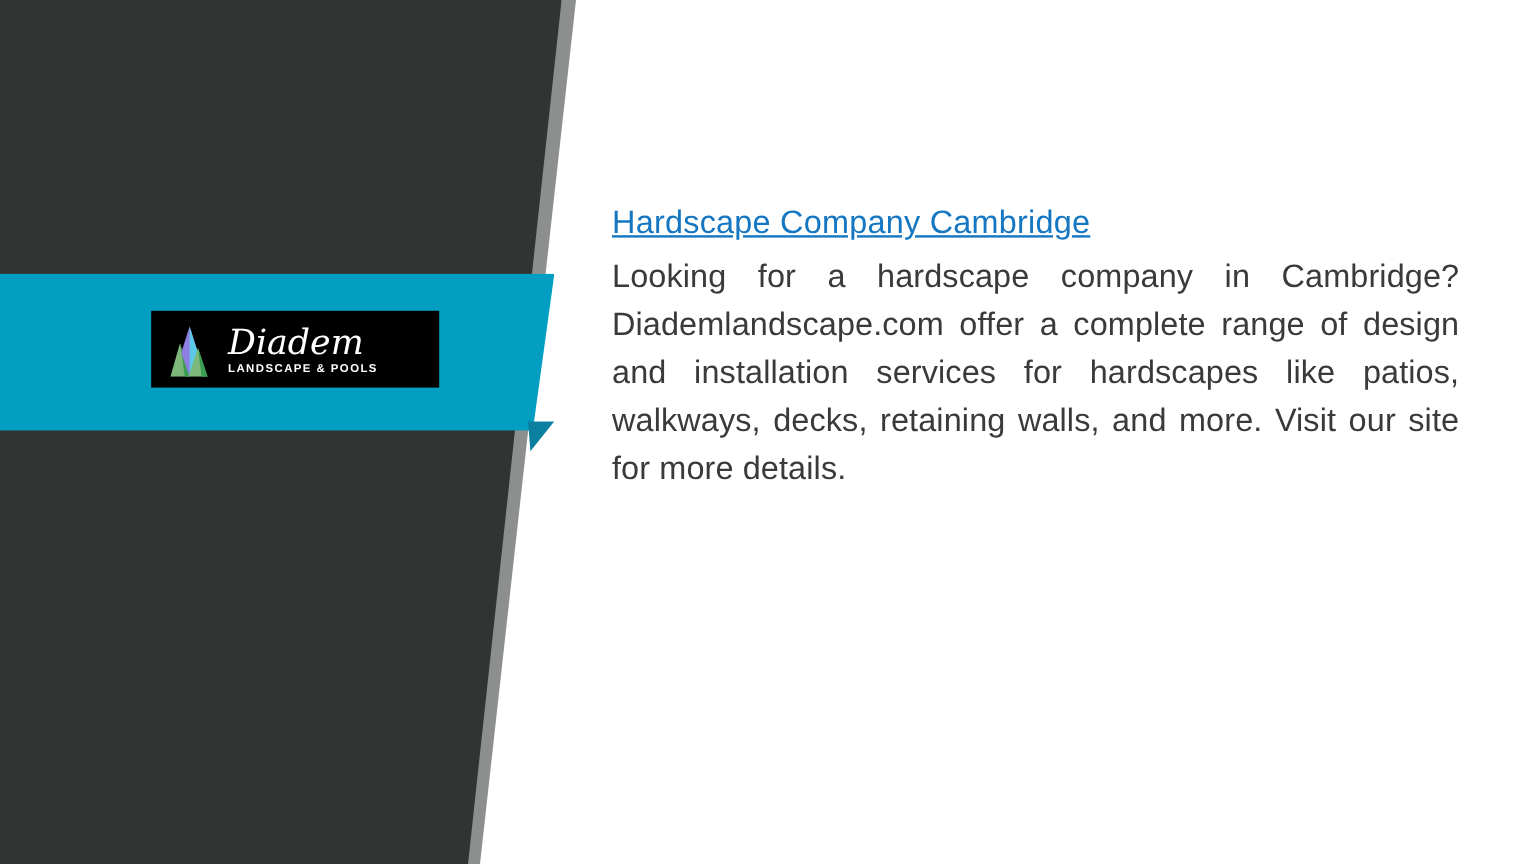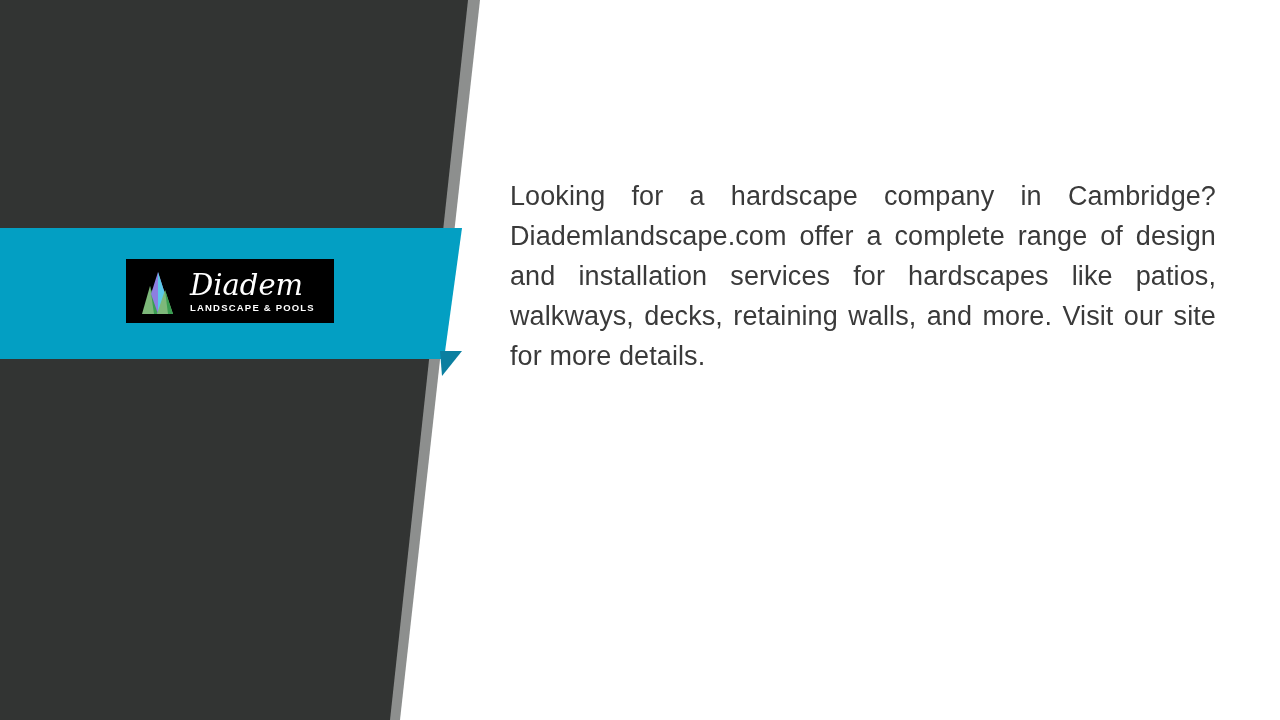--- a/index.html
+++ b/index.html
@@ -58,21 +58,21 @@
     width: 22px;
     height: 25px;
     background: #0b7fa0;
     clip-path: polygon(0 0, 22px 0, 2px 25px);
   }
   
   .logo {
     position: absolute;
     left: 126px;
     top: 259px;
-    width: 208px;
+    width: 240px;
     height: 64px;
     background: #000000;
     display: flex;
     align-items: center;
     overflow: hidden;
   }
   .logo-mark {
     position: relative;
     width: 56px;
     height: 46px;
@@ -149,16 +149,17 @@
         <polygon points="33,22 41,46 36,46" fill="#3a9e52"></polygon>
       </svg>
     </div>
     <div class="logo-text">
       <span class="logo-word">Diadem</span>
       <span class="logo-sub">LANDSCAPE &amp; POOLS</span>
     </div>
   </div>
 
   <div class="content">
+    <a class="title-link" href="#">Hardscape Company Cambridge</a>
     <p class="body-text">Looking for a hardscape company in Cambridge? Diademlandscape.com offer a complete range of design and installation services for hardscapes like patios, walkways, decks, retaining walls, and more. Visit our site for more details.</p>
   </div>
 
 </div>
 
 </body></html>

